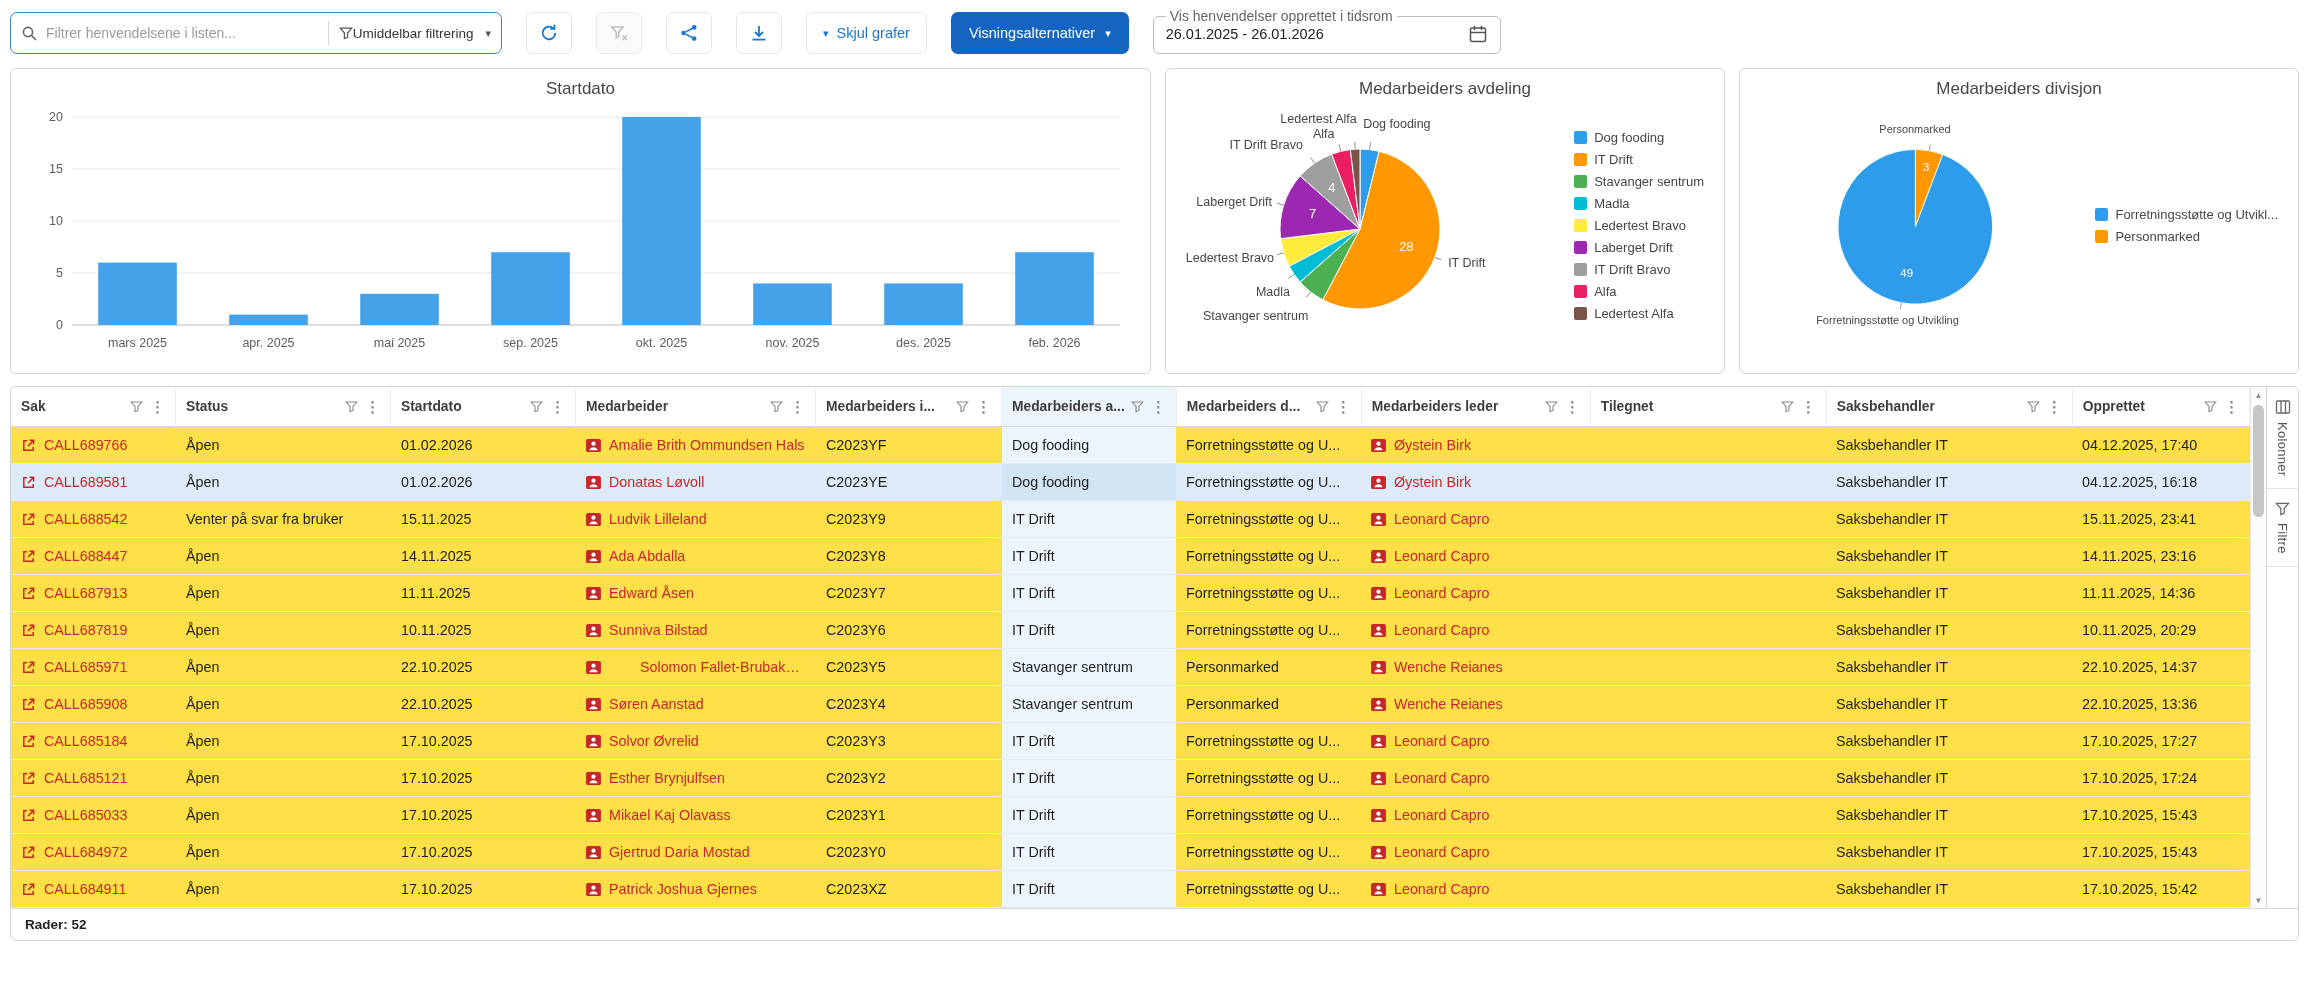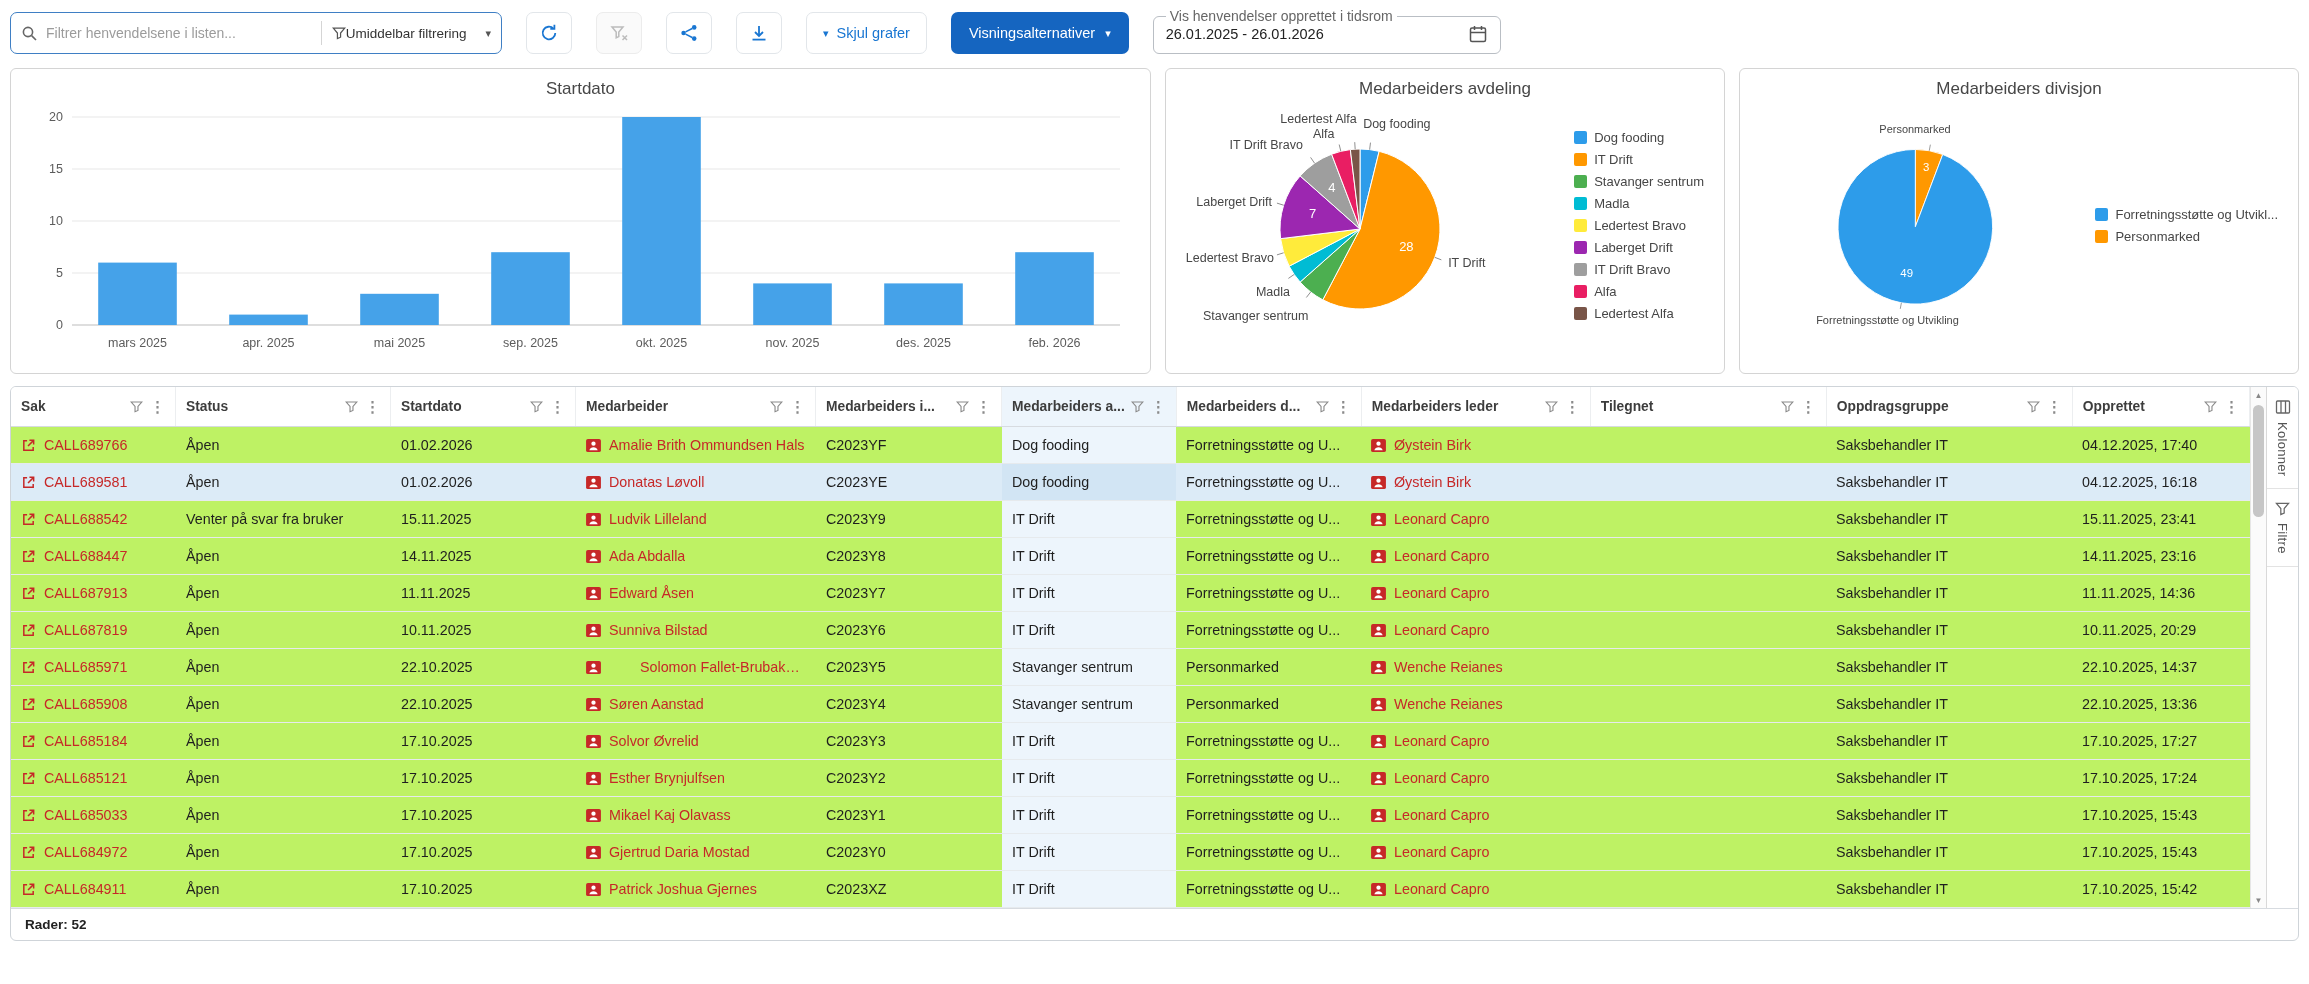--- a/index.html
+++ b/index.html
@@ -5,21 +5,21 @@
   *{box-sizing:border-box;margin:0;padding:0}
   html,body{width:2309px;height:984px;background:#fff;font-family:"Liberation Sans",sans-serif;overflow:hidden;color:#222}
   .app{padding:10px;width:2309px;height:984px}
 
   
   .toolbar{display:flex;align-items:center;gap:24px;height:46px}
   .search-box{display:flex;align-items:center;width:492px;height:42px;border:1.5px solid #3f7fc4;border-radius:7px;padding:0 10px;background:#fff}
   .search-box input{border:none;outline:none;flex:1;font-size:14px;color:#333;font-family:inherit;min-width:40px}
   .search-box input::placeholder{color:#9b9b9b}
   .sb-divider{width:1px;height:24px;background:#d5d5d5;margin:0 10px}
-  .qf-btn{display:flex;align-items:center;gap:19px;background:none;border:none;font-family:inherit;font-size:13.5px;color:#333;cursor:pointer;white-space:nowrap}
+  .qf-btn{display:flex;align-items:center;gap:12px;background:none;border:none;font-family:inherit;font-size:13.5px;color:#333;cursor:pointer;white-space:nowrap}
   .caret{color:#555;font-size:11px}
   .tbtn{width:46px;height:42px;border:1px solid #e2e6ea;border-radius:7px;background:#fff;display:flex;align-items:center;justify-content:center;cursor:pointer}
   .tbtn.disabled{background:#fafafa;border-color:#ececec}
   .tbtn.wide{width:auto;padding:0 16px;gap:8px;color:#1976d2;font-family:inherit;font-size:14.5px}
   .tbtn.wide .caret{color:#1976d2}
   .primary-btn{height:42px;background:#1565c0;border:none;border-radius:7px;color:#fff;font-family:inherit;font-size:14.5px;padding:0 18px;display:flex;align-items:center;gap:10px;cursor:pointer}
   .primary-btn .caret{color:#fff}
   fieldset.date-range{border:1px solid #b9bec4;border-radius:6px;min-width:348px;padding:0 12px 7px 12px;height:46px;margin-top:-4px}
   fieldset.date-range legend{font-size:14px;color:#666;padding:0 4px}
   .date-row{display:flex;align-items:center;justify-content:space-between;gap:24px}
@@ -43,21 +43,21 @@
   
   .grid-wrap{margin-top:12px;border:1px solid #cfd4d9;border-radius:6px;overflow:hidden;background:#fff}
   .group-bar{height:36px;display:flex;align-items:center;gap:10px;padding:0 14px;border-bottom:1px solid #dfe2e6;color:#4a4a4a;font-size:13.5px}
   .grid-body{display:flex;height:521px}
   .grid-main{flex:1;overflow:hidden}
   .grid-header{display:flex;height:40px;border-bottom:1px solid #d7dbe0;background:#fff}
   .hcell{display:flex;align-items:center;padding:0 10px;border-right:1px solid #eceef0;font-weight:700;font-size:13.8px;color:#3d3d3d;cursor:pointer}
   .hlabel{flex:1;white-space:nowrap;overflow:hidden;text-overflow:ellipsis}
   .hic{margin-left:6px;display:flex;flex:none}
   .hmenu{margin-left:7px;color:#8b8b8b;font-size:15px;flex:none}
-  .trow{display:flex;height:37px;border-bottom:1px solid #e6eaed;background:#bef264;cursor:default}
+  .trow{display:flex;height:37px;border-bottom:1px solid #e6eaed;background:#fde047;cursor:default}
   .trow.selected{background:#dcebf7}
   .tcell{display:flex;align-items:center;padding:0 10px;font-size:14.3px;color:#1f1f1f;white-space:nowrap;overflow:hidden}
   .col-hl{background:#edf5fc}
   .trow.selected .col-hl{background:#d2e5f4}
   .cic{margin-right:8px;display:flex;flex:none}
   .rlink{color:#c62828;text-decoration:none;overflow:hidden;text-overflow:ellipsis;white-space:nowrap;cursor:pointer}
   .vscroll{width:16px;border-left:1px solid #e6e6e6;display:flex;flex-direction:column;background:#fbfbfb}
   .varrow{height:16px;font-size:8px;color:#888;display:flex;align-items:center;justify-content:center}
   .vtrack{flex:1;position:relative}
   .vthumb{position:absolute;top:2px;left:2px;right:2px;height:112px;background:#c6c6c6;border-radius:6px}
@@ -372,21 +372,21 @@
             <div class="hcell" style="flex: 0 0 236px;">
               <span class="hlabel">Tilegnet</span>
               <span class="hic">
                 <svg width="13" height="13" viewBox="0 0 16 16" fill="none" stroke="#8a8a8a" stroke-width="1.4">
                   <path d="M1.5 2.5h13L9.8 8v4.8l-3.6 1.6V8z"></path>
                 </svg>
               </span>
               <span class="hmenu">⋮</span>
             </div>
             <div class="hcell" style="flex: 0 0 246px;">
-              <span class="hlabel">Oppdragsgruppe</span>
+              <span class="hlabel">Saksbehandler</span>
               <span class="hic">
                 <svg width="13" height="13" viewBox="0 0 16 16" fill="none" stroke="#8a8a8a" stroke-width="1.4">
                   <path d="M1.5 2.5h13L9.8 8v4.8l-3.6 1.6V8z"></path>
                 </svg>
               </span>
               <span class="hmenu">⋮</span>
             </div>
             <div class="hcell" style="flex: 1 0 172px;">
               <span class="hlabel">Opprettet</span>
               <span class="hic">

